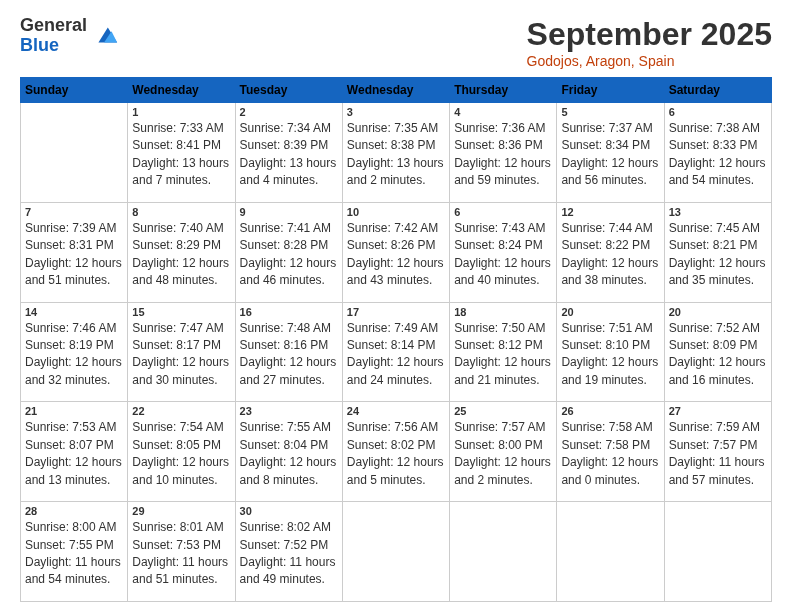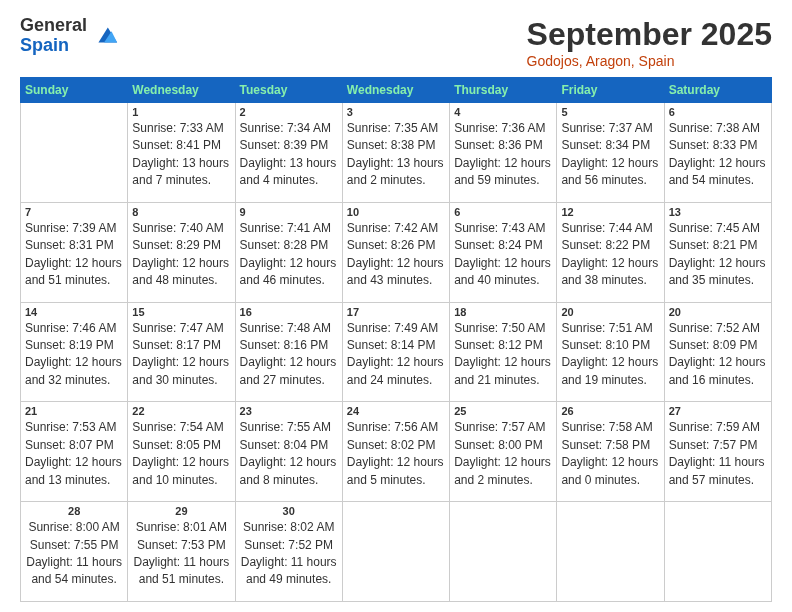--- a/index.html
+++ b/index.html
@@ -55,21 +55,21 @@
     }
     .calendar {
       flex: 1;
       border: 1px solid #ccc;
       border-collapse: collapse;
       width: 100%;
       table-layout: fixed;
     }
     .calendar th {
       background-color: #1565c0;
-      color: #86efac;
+      color: #000000;
       font-size: 12px;
       font-weight: bold;
       padding: 5px 4px;
       text-align: left;
       border: 1px solid #1565c0;
     }
     .calendar td {
       border: 1px solid #ccc;
       vertical-align: top;
       padding: 3px 4px;
@@ -86,32 +86,31 @@
       margin-bottom: 2px;
       display: block;
     }
     .day-info {
       font-size: 12px;
       line-height: 1.45;
       color: #333;
     }
     .last-row td {
       height: 70px;
-      text-align: center;
     }
   </style>
 </head>
 <body>
 
 <div class="page">
   <div class="header">
     <div class="logo">
       <div class="logo-text">
         <span class="logo-general">General</span>
-        <span class="logo-blue">Spain</span>
+        <span class="logo-blue">Blue</span>
       </div>
       <svg class="logo-icon" viewBox="0 0 30 30">
         <polygon points="8,22 18,6 28,22" fill="#1565c0"></polygon>
         <polygon points="14,22 22,10 28,22" fill="#42a5f5"></polygon>
       </svg>
     </div>
     <div class="title-block">
       <div class="month-title">September 2025</div>
       <div class="location">Godojos, Aragon, Spain</div>
     </div>

